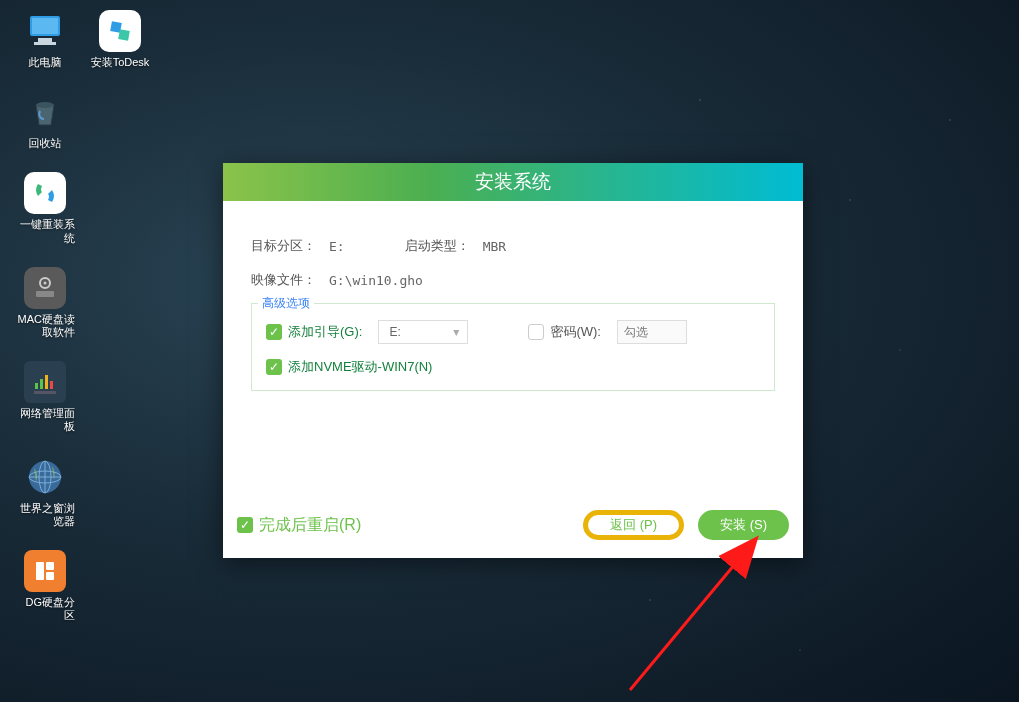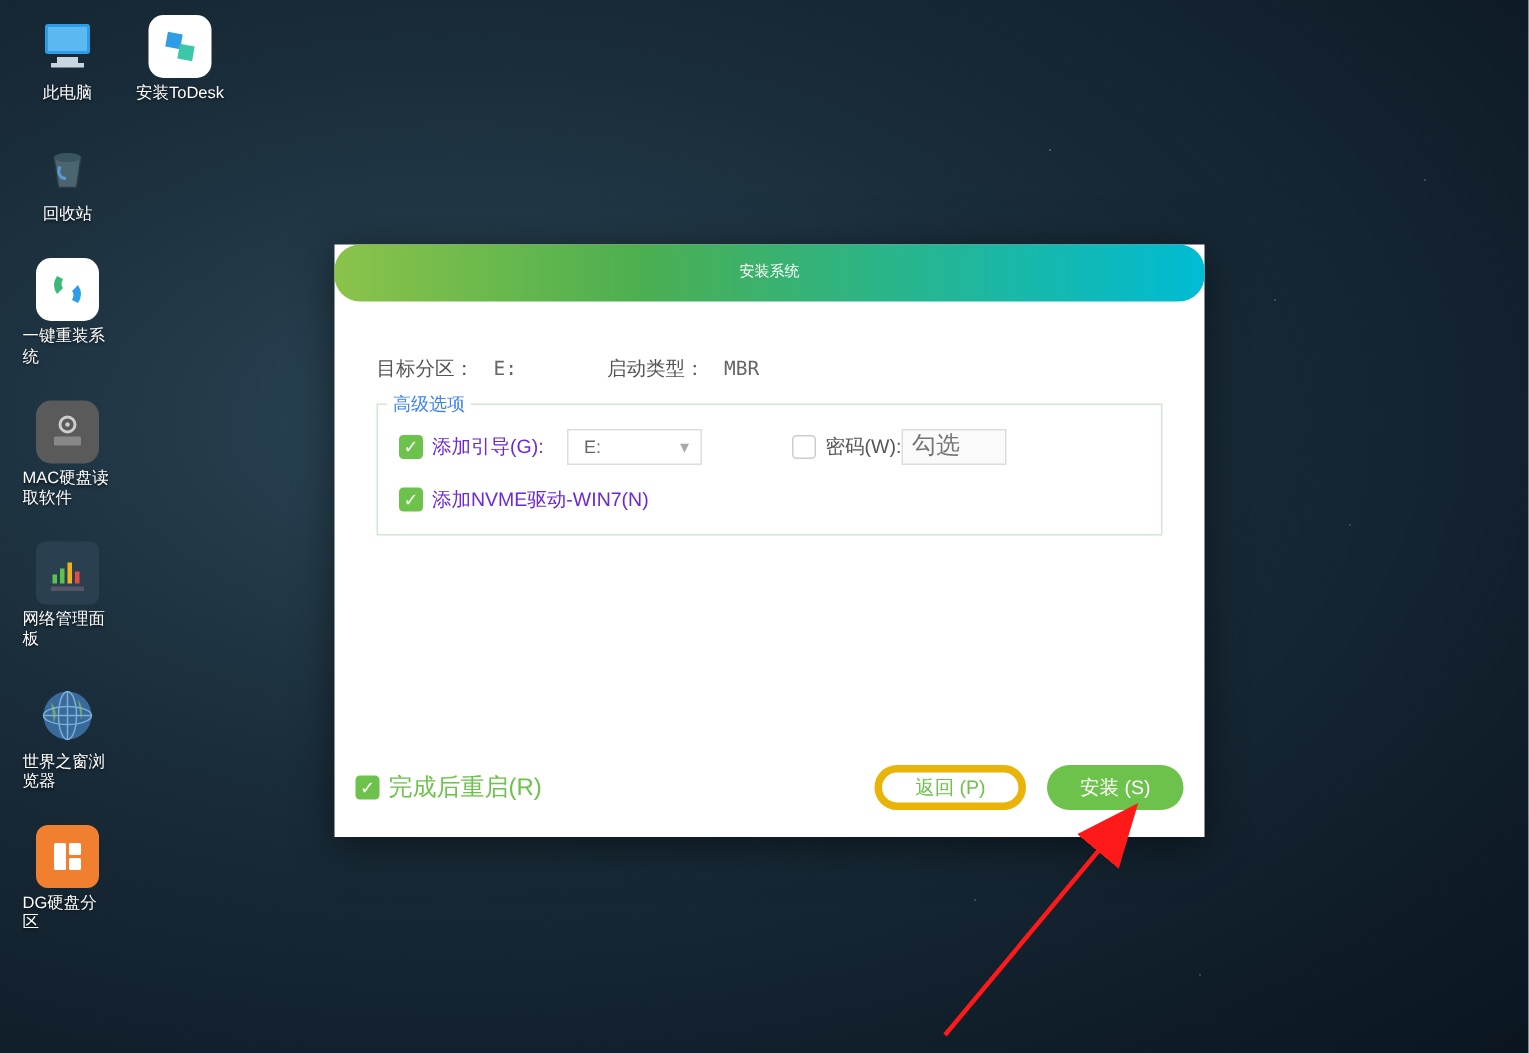--- a/index.html
+++ b/index.html
@@ -53,41 +53,40 @@
       height: 42px;
       border-radius: 8px;
       display: flex;
       align-items: center;
       justify-content: center;
       margin-bottom: 4px;
     }
     .desktop-icon .label {
       color: #fff;
       font-size: 11px;
-      text-align: left;
+      text-align: right;
       text-shadow: 0 1px 2px #000a;
       line-height: 1.2;
     }
     .dialog {
       position: absolute;
       left: 223px;
       top: 163px;
       width: 580px;
       height: 395px;
       background: #fff;
       box-shadow: 0 5px 25px rgba(0,0,0,0.5);
     }
     .dialog-title {
       height: 38px;
       background: linear-gradient(90deg, #8bc34a 0%, #4caf50 35%, #00bcd4 100%);
       color: #fff;
       text-align: center;
       line-height: 38px;
-      font-size: 10px;
-      border-radius: 17px;
+      font-size: 19px;
     }
     .dialog-body {
       padding: 20px 28px 0 28px;
       position: relative;
       height: calc(100% - 38px);
     }
     .row {
       display: flex;
       align-items: center;
       margin-bottom: 14px;
@@ -127,21 +126,21 @@
       background: #6cc24a;
       color: #fff;
       font-size: 12px;
       display: inline-flex;
       align-items: center;
       justify-content: center;
       margin-right: 6px;
       flex-shrink: 0;
     }
     .chk.unchecked { background: #fff; border: 1px solid #ccc; }
-    .opt-label { color: #6d28d9; }
+    .opt-label { color: #15803d; }
     .select {
       margin-left: 16px;
       border: 1px solid #ddd;
       height: 24px;
       line-height: 22px;
       padding: 0 28px 0 10px;
       font-size: 12px;
       color: #666;
       position: relative;
       min-width: 90px;
@@ -152,22 +151,22 @@
       position: absolute;
       right: 8px;
       color: #aaa;
     }
     .pw-lb { margin-left: 40px; color: #555; }
     .pw-input {
       border: 1px solid #ddd;
       height: 24px;
       width: 70px;
       padding: 0 6px;
-      font-size: 16px;
-      margin-left: 0;
+      font-size: 12px;
+      margin-left: 16px;
       color: #bbb;
     }
     .footer {
       position: absolute;
       left: 14px;
       right: 14px;
       bottom: 18px;
       display: flex;
       align-items: center;
     }
@@ -295,20 +294,24 @@
   <div class="dialog-title">安装系统</div>
   <div class="dialog-body">
 
     <div class="row">
       <span class="lb">目标分区：</span>
       <span class="val">E:</span>
       <span class="lb2">启动类型：</span>
       <span class="val">MBR</span>
     </div>
 
+    <div class="row">
+      <span class="lb">映像文件：</span>
+      <span class="val">G:\win10.gho</span>
+    </div>
 
     <div class="fieldset">
       <span class="fieldset-legend">高级选项</span>
 
       <div class="opt-row">
         <span class="chk">✓</span>
         <span class="opt-label">添加引导(G):</span>
         <div class="select">
           <span>E:</span>
         </div>

